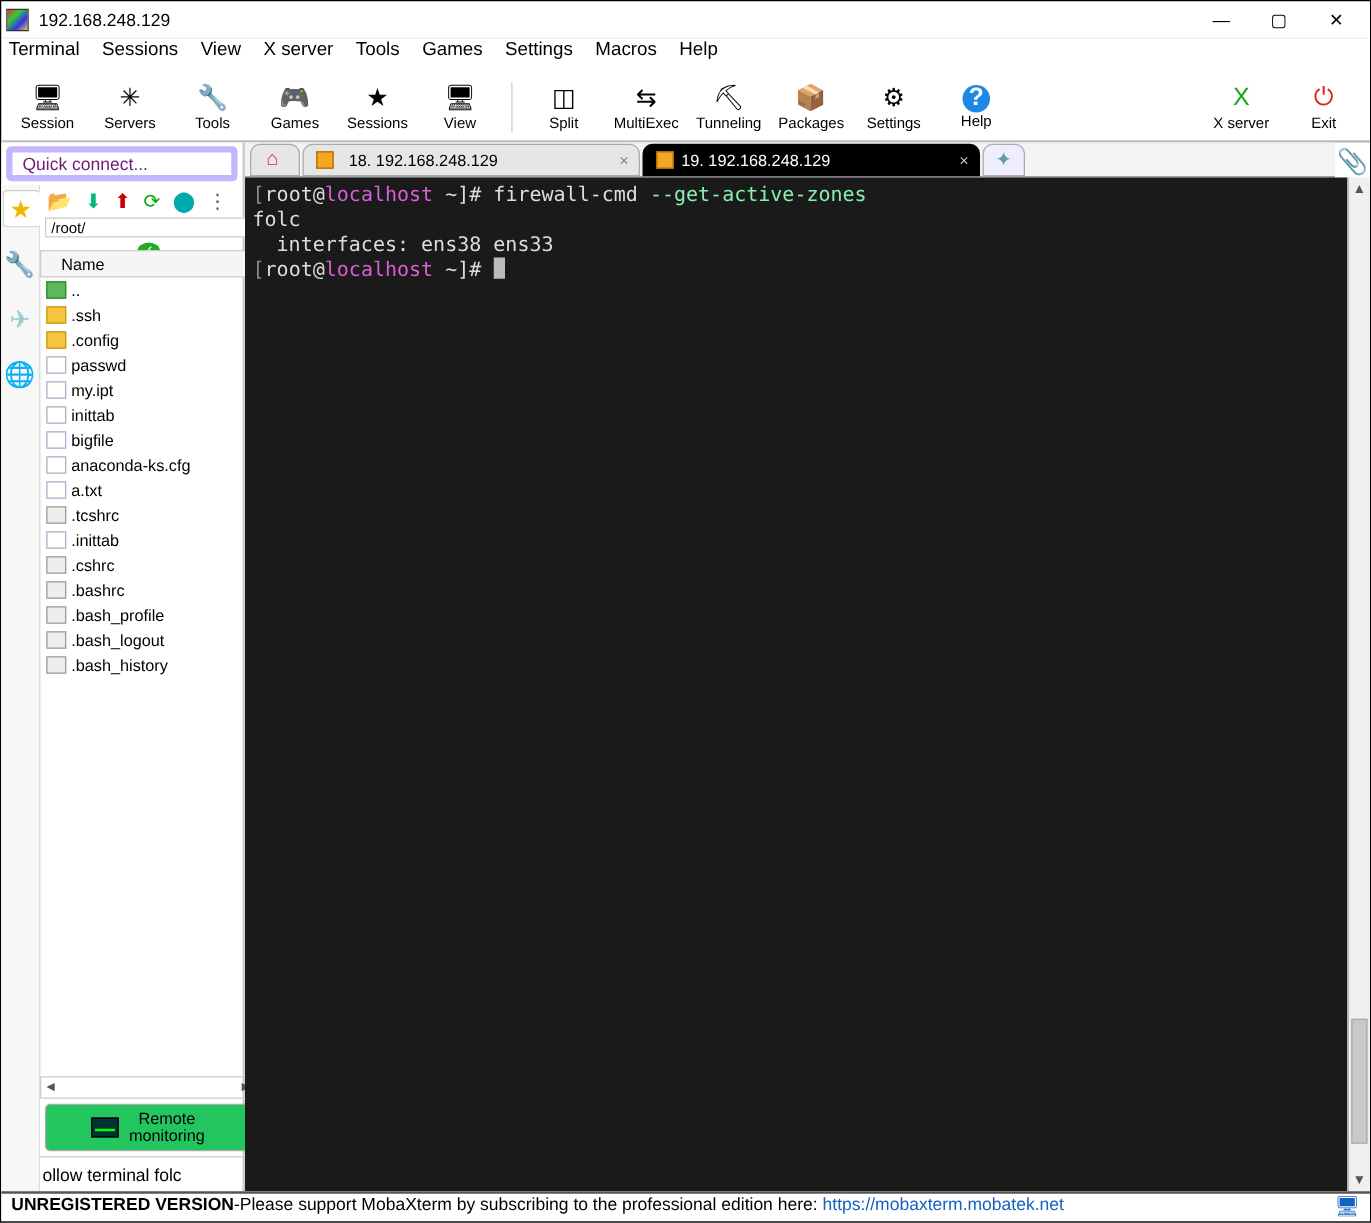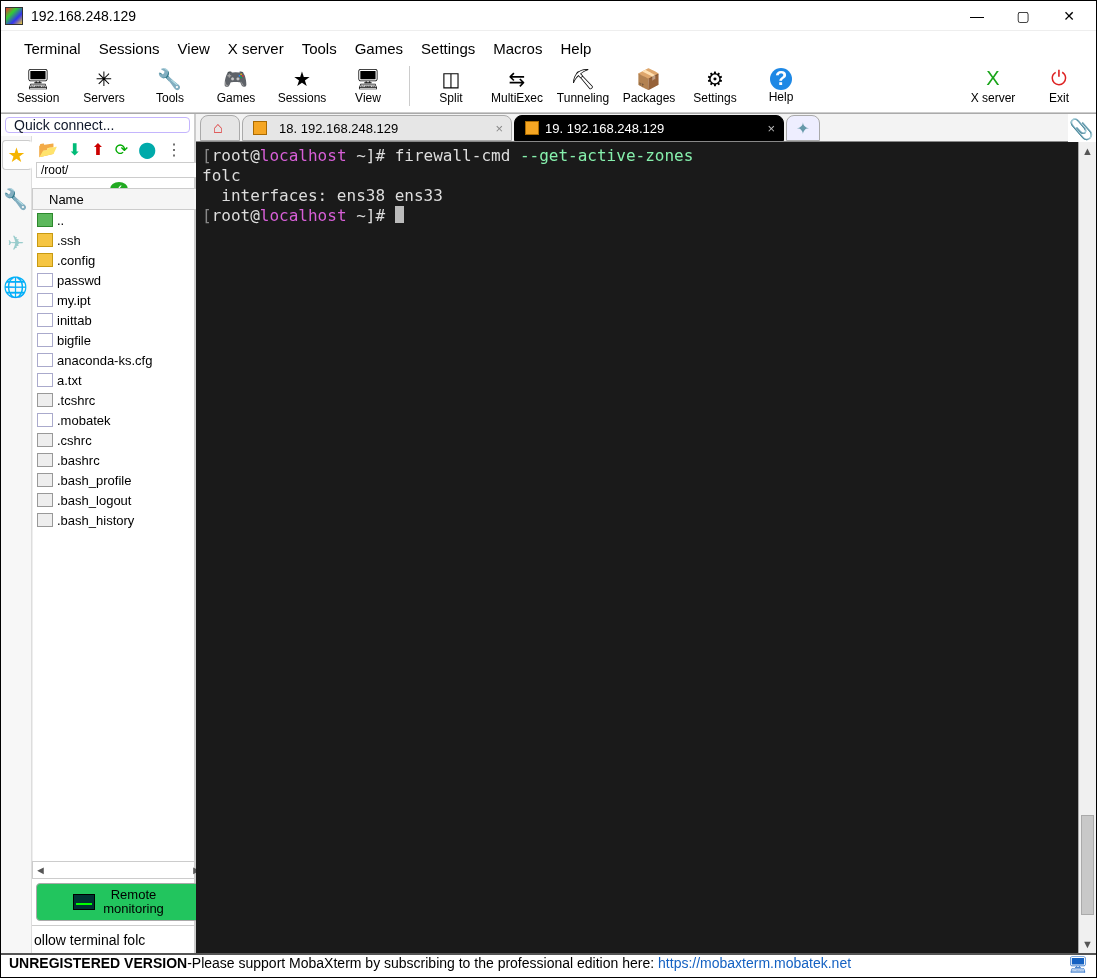--- a/index.html
+++ b/index.html
@@ -28,22 +28,22 @@
     border:1px solid #333;
   }
   .titlebar .title { font-size: 14px; }
   .titlebar .winbtns { margin-left: auto; display: flex; }
   .titlebar .winbtn {
     width: 46px; height: 28px; display: flex; align-items: center; justify-content: center;
     font-size: 14px;
   }
   
   .menubar {
-    height: 26px; display:flex; align-items:flex-end;
-    padding: 0 23px; gap: 18px;
+    height: 26px; display:flex; align-items:flex-start;
+    padding: 0 6px; gap: 18px;
     font-size: 15px;
   }
   .menubar span { cursor: default; }
   
   .toolbar {
     height: 56px;
     display:flex; align-items:center;
     padding: 2px 6px 0 6px;
     border-bottom: 1px solid #ccc;
     gap: 4px;
@@ -65,24 +65,24 @@
     flex:1; display:flex; min-height:0;
     border-top: 1px solid #aaa;
   }
   
   .leftpanel {
     width: 195px; display:flex; flex-direction:column;
     border-right: 2px solid #ccc;
     background:#fff;
   }
   .quickconnect {
-    height: 16px; border:1px solid #c4b5fd; border-radius:4px;
+    height: 28px; border:5px solid #c4b5fd; border-radius:4px;
     margin: 3px 4px;
     padding: 0 8px;
-    color:#0f172a; font-size:14px;
+    color:#701a75; font-size:14px;
     display:flex; align-items:center;
   }
   .sidecols { flex:1; display:flex; min-height:0; }
   .sidetabs {
     width: 46px; border-right:1px solid #ddd;
     display:flex; flex-direction:column; align-items:center;
     padding-top:4px; gap:14px;
     background:#f7f7f7;
   }
   .sidetab { width:30px; height:30px; display:flex; align-items:center; justify-content:center; font-size:20px; border-radius:4px; }
@@ -344,21 +344,21 @@
             <div class="frow">
               <span class="ficon ico-file"></span>
               <span>a.txt</span>
             </div>
             <div class="frow">
               <span class="ficon ico-file-g"></span>
               <span>.tcshrc</span>
             </div>
             <div class="frow">
               <span class="ficon ico-file"></span>
-              <span>.mobatek</span>
+              <span>.inittab</span>
             </div>
             <div class="frow">
               <span class="ficon ico-file-g"></span>
               <span>.cshrc</span>
             </div>
             <div class="frow">
               <span class="ficon ico-file-g"></span>
               <span>.bashrc</span>
             </div>
             <div class="frow">

